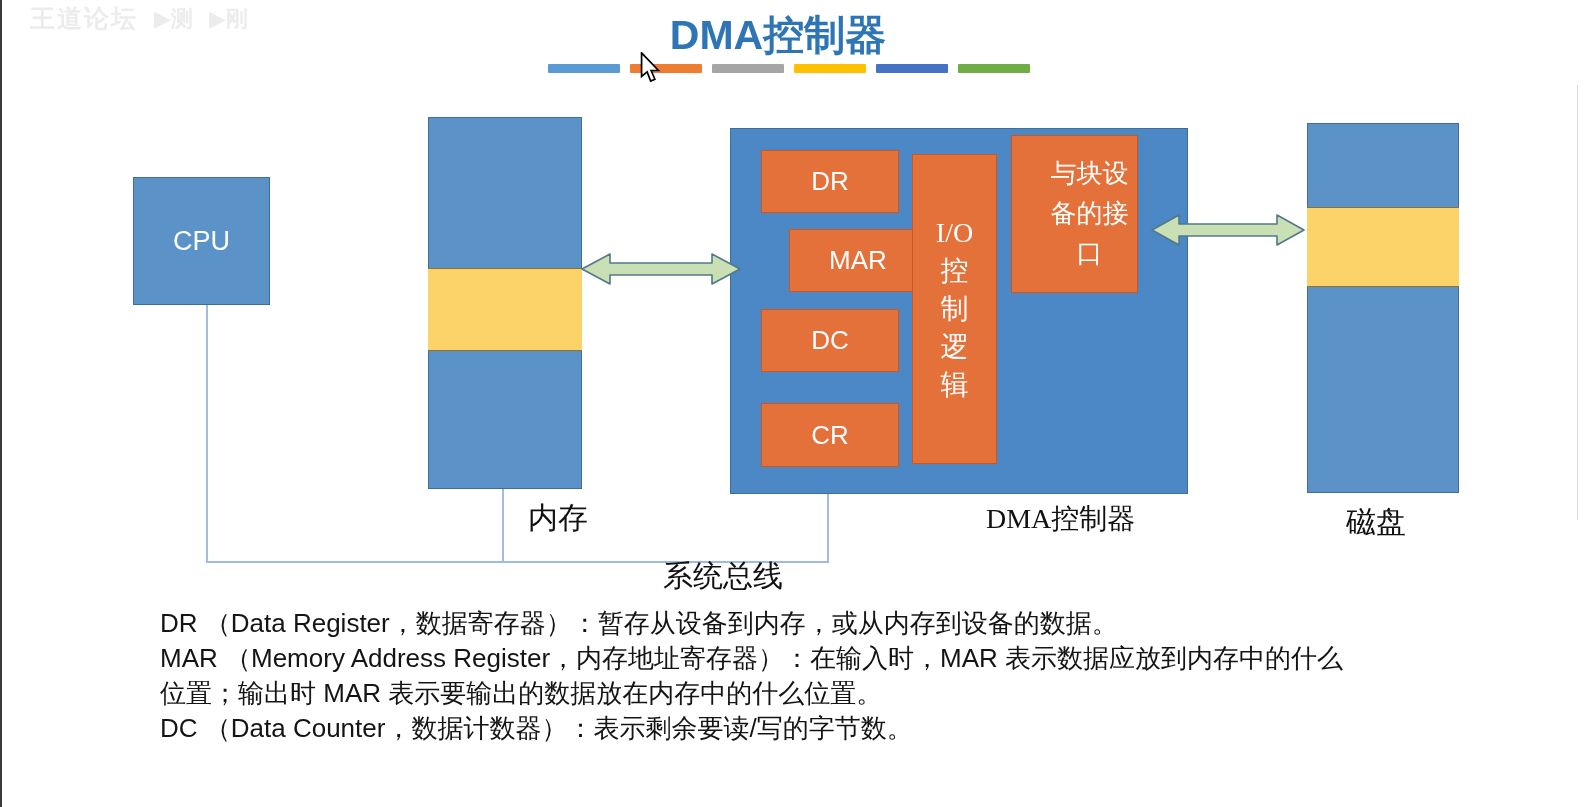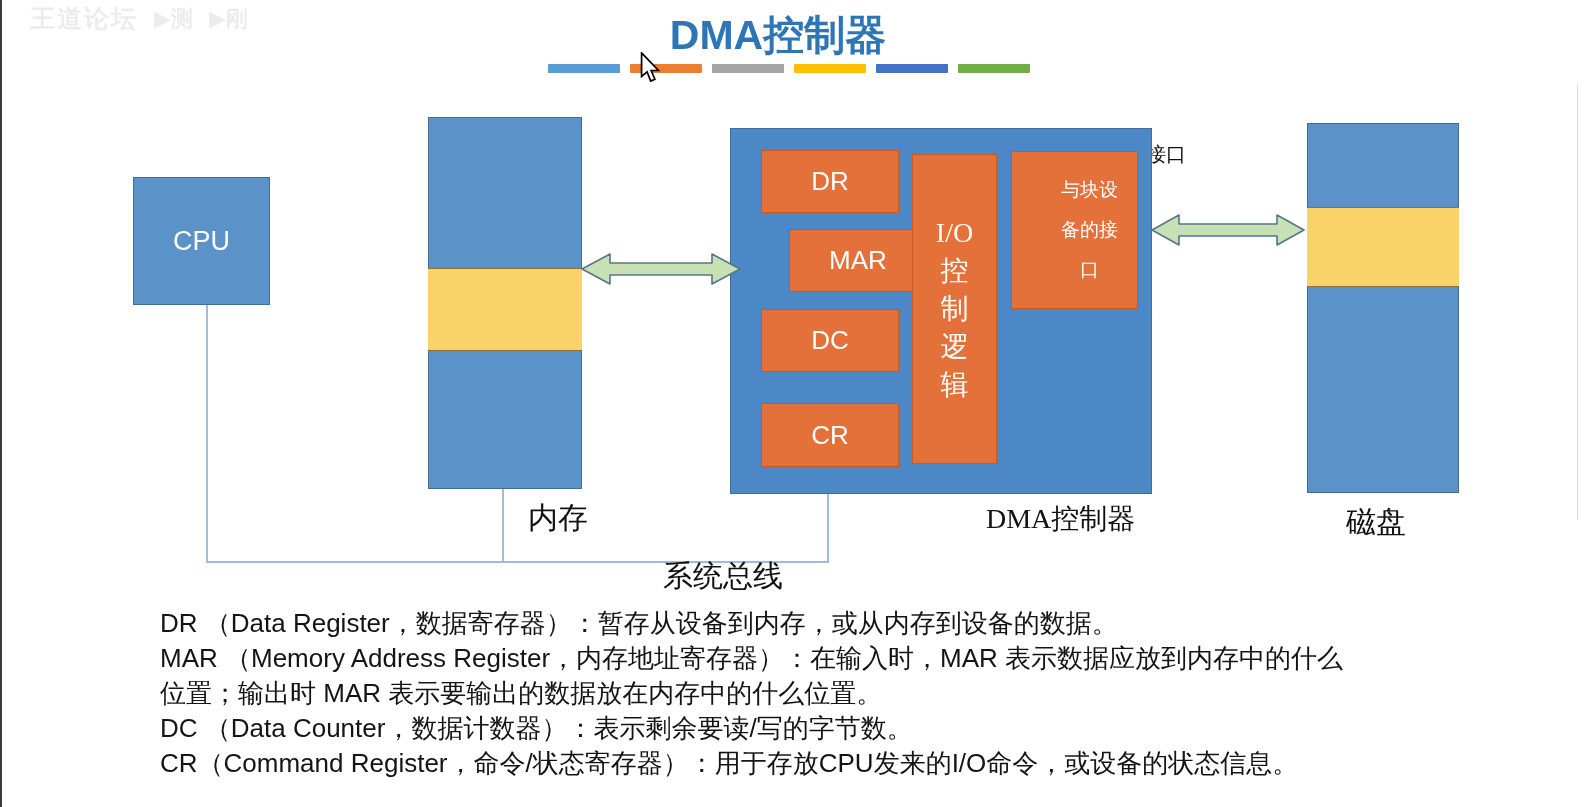--- a/index.html
+++ b/index.html
@@ -38,31 +38,31 @@
   .cpu{left:133px;top:177px;width:137px;height:128px;display:flex;
        align-items:center;justify-content:center;color:#fff;font-size:27px;}
   .mem-col{left:428px;top:117px;width:154px;height:372px;}
   .disk-col{left:1307px;top:123px;width:152px;height:370px;}
   .yellow-band{position:absolute;left:-1px;right:-1px;background:#FBD368;
                border-top:1px solid #8c7330;border-bottom:1px solid #8c7330;}
   .mem-col .yellow-band{top:150px;height:81px;}
   .disk-col .yellow-band{top:83px;height:78px;}
 
   
-  .dma-box{left:730px;top:128px;width:422px;height:366px;background:#4C88C5;
+  .dma-box{left:730px;top:128px;width:458px;height:366px;background:#4C88C5;
            border:1px solid #3F6E99;box-sizing:border-box;}
   .orange{position:absolute;background:#E5713A;border:1px solid #c9571f;
           box-sizing:border-box;color:#fff;display:flex;align-items:center;
           justify-content:center;text-align:center;}
   .reg{left:30px;width:138px;height:63px;font-size:26px;}
   .reg0{top:21px;} .reg1{top:100px;margin-left:28px;} .reg2{top:180px;} .reg3{top:274px;height:64px;}
   .io-box{left:181px;top:25px;width:85px;height:310px;flex-direction:column;
           font-family:"Liberation Serif","DejaVu Serif",serif;font-size:28px;line-height:38px;align-items:center;}
-  .dev-box{left:280px;top:22px;width:127px;height:158px;flex-direction:column;
-           font-family:"Liberation Serif","DejaVu Serif",serif;font-size:19px;line-height:40px;padding-left:30px;}
+  .dev-box{left:280px;top:6px;width:127px;height:158px;flex-direction:column;
+           font-family:"Liberation Serif","DejaVu Serif",serif;font-size:26px;line-height:40px;padding-left:30px;}
 
   
   .busline{background:#9FBBDD;}
   .bus-cpu{left:206px;top:305px;width:2px;height:258px;}
   .bus-mem{left:502px;top:489px;width:2px;height:74px;}
   .bus-dma{left:827px;top:494px;width:2px;height:69px;}
   .bus-h{left:206px;top:561px;width:623px;height:2px;}
 
   
   .arrow-left{left:580px;top:251px;}
@@ -150,16 +150,15 @@
   <div class="abs cjk lbl-mem">内存</div>
   <div class="abs cjk lbl-bus">系统总线</div>
   <div class="abs cjk lbl-dma">DMA控制器</div>
   <div class="abs cjk lbl-disk">磁盘</div>
 
   <div class="abs notes">
     <div class="note-line">DR （Data Register，数据寄存器）：暂存从设备到内存，或从内存到设备的数据。</div>
     <div class="note-line">MAR （Memory Address Register，内存地址寄存器）：在输入时，MAR 表示数据应放到内存中的什么</div>
     <div class="note-line">位置；输出时 MAR 表示要输出的数据放在内存中的什么位置。</div>
     <div class="note-line">DC （Data Counter，数据计数器）：表示剩余要读/写的字节数。</div>
-    <div class="note-line">CR（Command Register，命令/状态寄存器）：用于存放CPU发来的I/O命令，或设备的状态信息。</div>
   </div>
 
 </div>
 
 </body></html>

